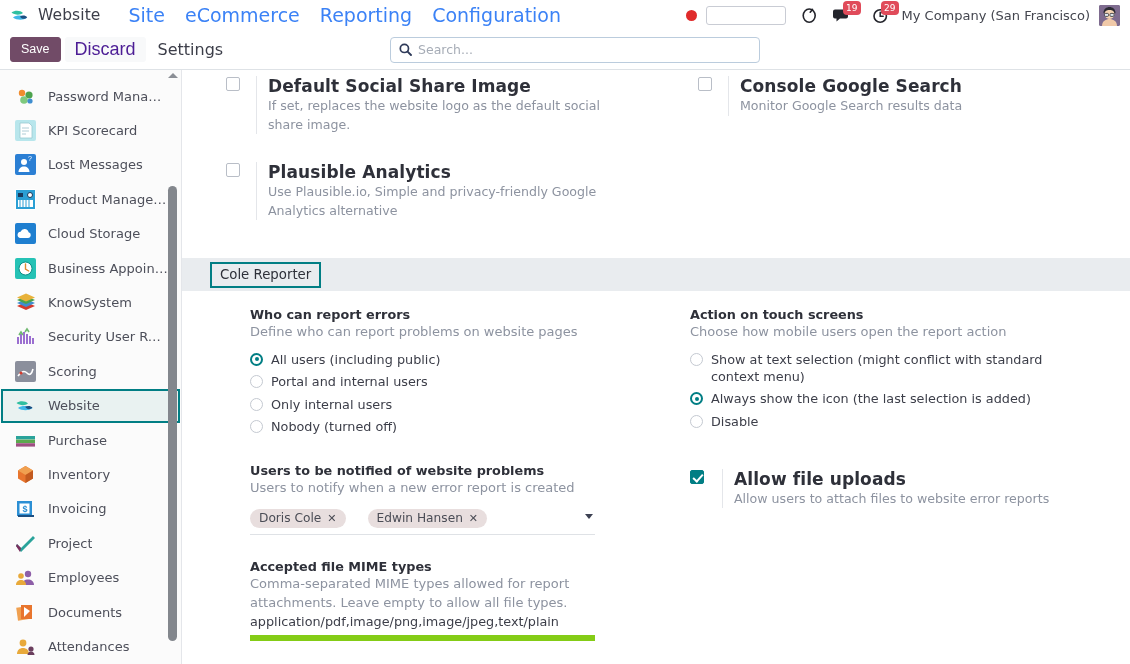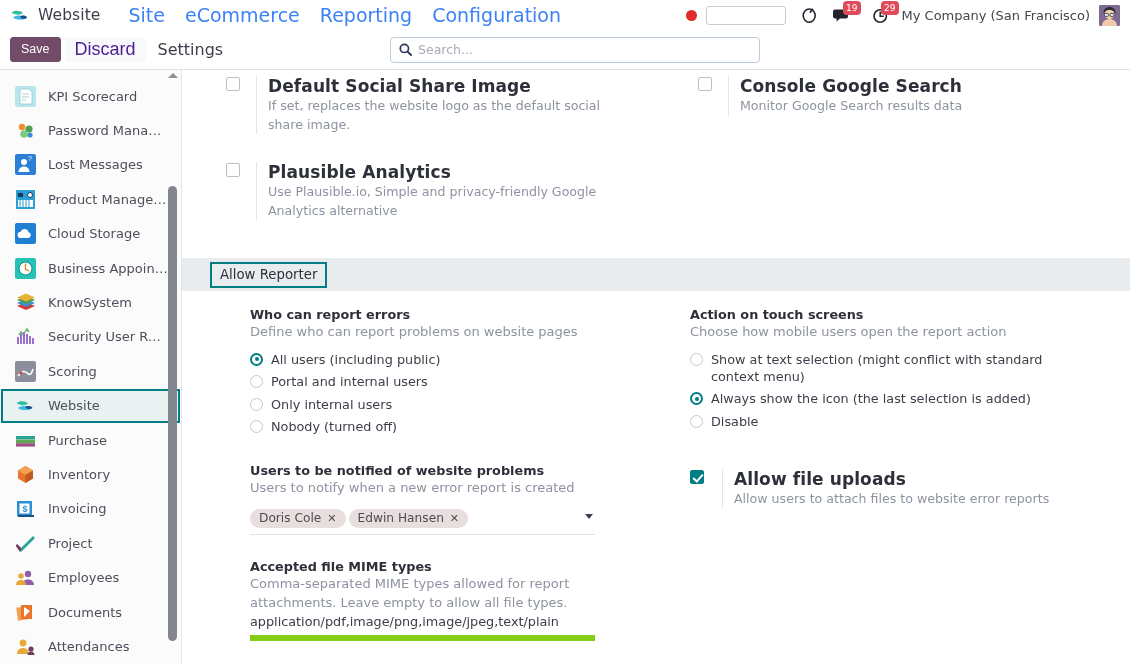--- a/index.html
+++ b/index.html
@@ -251,21 +251,21 @@
   .radio-label {
     font-size: 12.8px; color: #3c3e49; line-height: 17px;
   }
   .radio-label.wrap { max-width: 340px; }
 
   
   .tags-field {
     margin-top: 11px;
     width: 345px;
     border-bottom: 1px solid #dfe2e6;
-    display: flex; align-items: center; gap: 3px;
+    display: flex; align-items: center; gap: 22px;
     padding-bottom: 6px;
     position: relative;
   }
   .tag {
     background: #e8dede; color: #4a4c55;
     border-radius: 11px; font-size: 12.2px;
     padding: 2.5px 9px 3px; display: inline-flex;
     align-items: center; gap: 6px; white-space: nowrap;
   }
   .tag .x { font-size: 11px; color: #4a4c55; cursor: pointer; font-weight: bold;}
@@ -367,37 +367,37 @@
   </div>
 </div>
 
 <div class="app-body">
 
   <div class="sidebar">
     <div class="sb-scroll">
       <div class="sb-item">
         <span class="sb-ico">
           <svg width="21" height="21" viewBox="0 0 21 21">
-              <rect width="21" height="21" fill="#b8e6ec"></rect>
-              <path d="M5 3 h9 l3 3 v12 h-12 z" fill="#fff" stroke="#9ac9d2" stroke-width=".8"></path>
-              <path d="M7 8 h7 M7 11 h7 M7 14 h4" stroke="#b0cdd6" stroke-width="1"></path>
-            </svg>
-        </span>
-        <span class="sb-label">KPI Scorecard</span>
-      </div>
-      <div class="sb-item">
-        <span class="sb-ico">
-          <svg width="21" height="21" viewBox="0 0 21 21">
               <circle cx="7" cy="7" r="3.2" fill="#f08c2e"></circle>
               <circle cx="14" cy="9" r="3.6" fill="#4da34d"></circle>
               <circle cx="9" cy="14" r="3.8" fill="#7ec97e"></circle>
               <circle cx="15" cy="15" r="2.6" fill="#3f8ed0"></circle>
             </svg>
         </span>
         <span class="sb-label">Password Manager</span>
+      </div>
+      <div class="sb-item">
+        <span class="sb-ico">
+          <svg width="21" height="21" viewBox="0 0 21 21">
+              <rect width="21" height="21" fill="#b8e6ec"></rect>
+              <path d="M5 3 h9 l3 3 v12 h-12 z" fill="#fff" stroke="#9ac9d2" stroke-width=".8"></path>
+              <path d="M7 8 h7 M7 11 h7 M7 14 h4" stroke="#b0cdd6" stroke-width="1"></path>
+            </svg>
+        </span>
+        <span class="sb-label">KPI Scorecard</span>
       </div>
       <div class="sb-item">
         <span class="sb-ico">
           <svg width="21" height="21" viewBox="0 0 21 21">
               <rect width="21" height="21" fill="#2b7fd4"></rect>
               <circle cx="9" cy="8" r="3" fill="#fff"></circle>
               <path d="M3.5 18 c0-3.6 2.6-5.6 5.5-5.6 s5.5 2 5.5 5.6 z" fill="#fff"></path>
               <text x="13" y="7" font-size="7" fill="#fff" font-family="sans-serif">?</text>
             </svg>
         </span>
@@ -588,21 +588,21 @@
             </div>
             <div class="sbody">
               <div class="s-title">Console Google Search</div>
               <div class="s-desc">Monitor Google Search results data</div>
             </div>
           </div>
         </div>
       </div>
 
       <div class="section-band">
-        <span class="section-title-box">Allow Reporter</span>
+        <span class="section-title-box">Cole Reporter</span>
       </div>
 
       <div class="grid2">
         <div class="col" style="padding-left:68px;">
 
           <div class="field-group">
             <div class="fg-title">Who can report errors</div>
             <div class="fg-desc">Define who can report problems on website pages</div>
             <div class="radio-list">
               <div class="radio-row">

